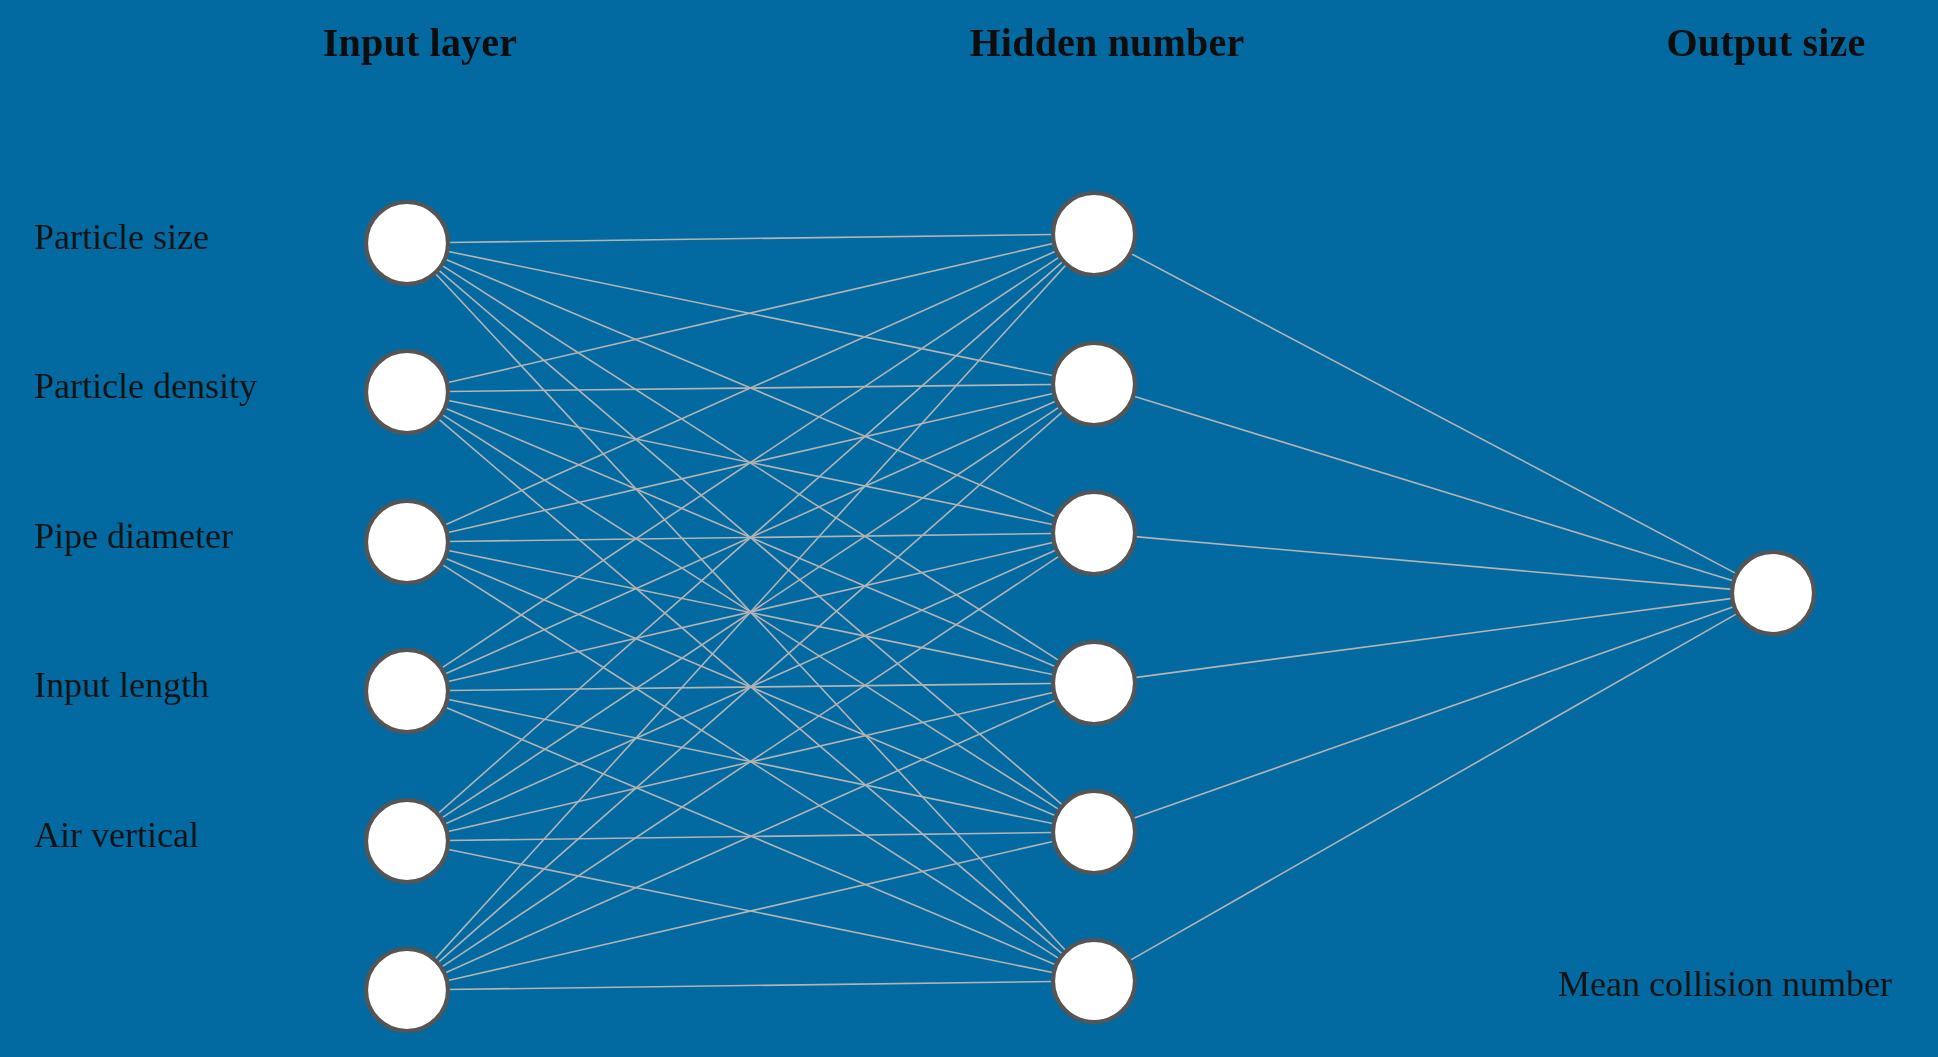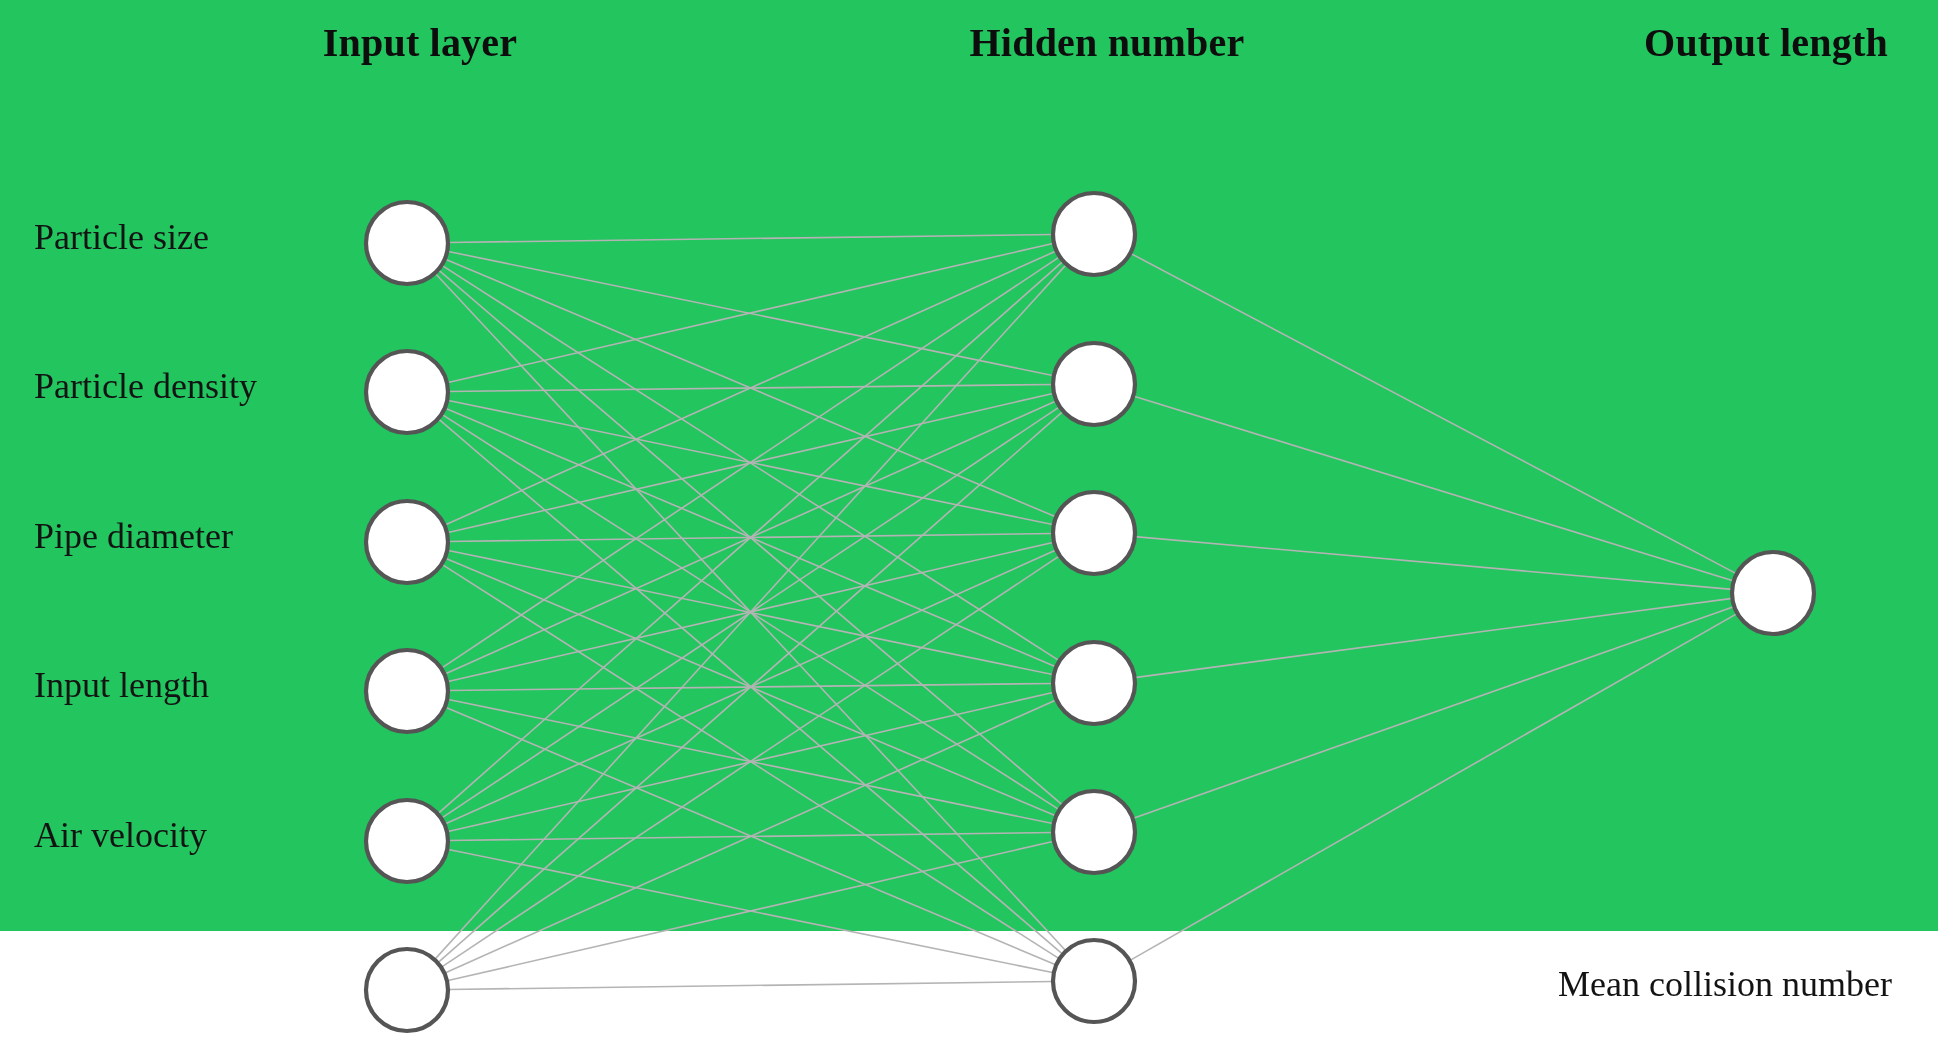--- a/index.html
+++ b/index.html
@@ -15,22 +15,22 @@
     overflow: hidden;
     font-family: "Liberation Serif", "DejaVu Serif", serif;
     color: #111111;
     -webkit-font-smoothing: antialiased;
   }
 
   #diagram-root {
     position: absolute;
     left: 0; top: 0;
     width: 1938px;
-    height: 931px;
-    background: #22c55e;
+    height: 1057px;
+    background: #0369a1;
   }
 
   
   #network-svg {
     position: absolute;
     left: 0; top: 0;
     width: 1938px;
     height: 1057px;
     display: block;
   }
@@ -151,28 +151,28 @@
       </g>
     <g id="nodes-output">
         <circle cx="1773" cy="593" r="41" fill="#ffffff" stroke="#555555" stroke-width="4.2"></circle>
       </g>
   </svg>
 
   <div class="layer-header" id="header-input">Input layer</div>
 
   <div class="layer-header" id="header-hidden">Hidden number</div>
 
-  <div class="layer-header" id="header-output">Output length</div>
+  <div class="layer-header" id="header-output">Output size</div>
 
   <div class="input-label" id="input-label-0" style="top: 215px;">Particle size</div>
 
   <div class="input-label" id="input-label-1" style="top: 364px;">Particle density</div>
 
   <div class="input-label" id="input-label-2" style="top: 514px;">Pipe diameter</div>
 
   <div class="input-label" id="input-label-3" style="top: 663px;">Input length</div>
 
-  <div class="input-label" id="input-label-4" style="top: 813px;">Air velocity</div>
+  <div class="input-label" id="input-label-4" style="top: 813px;">Air vertical</div>
 
 
   <div id="output-label">Mean collision number</div>
 
 </div>
 
 </body></html>

